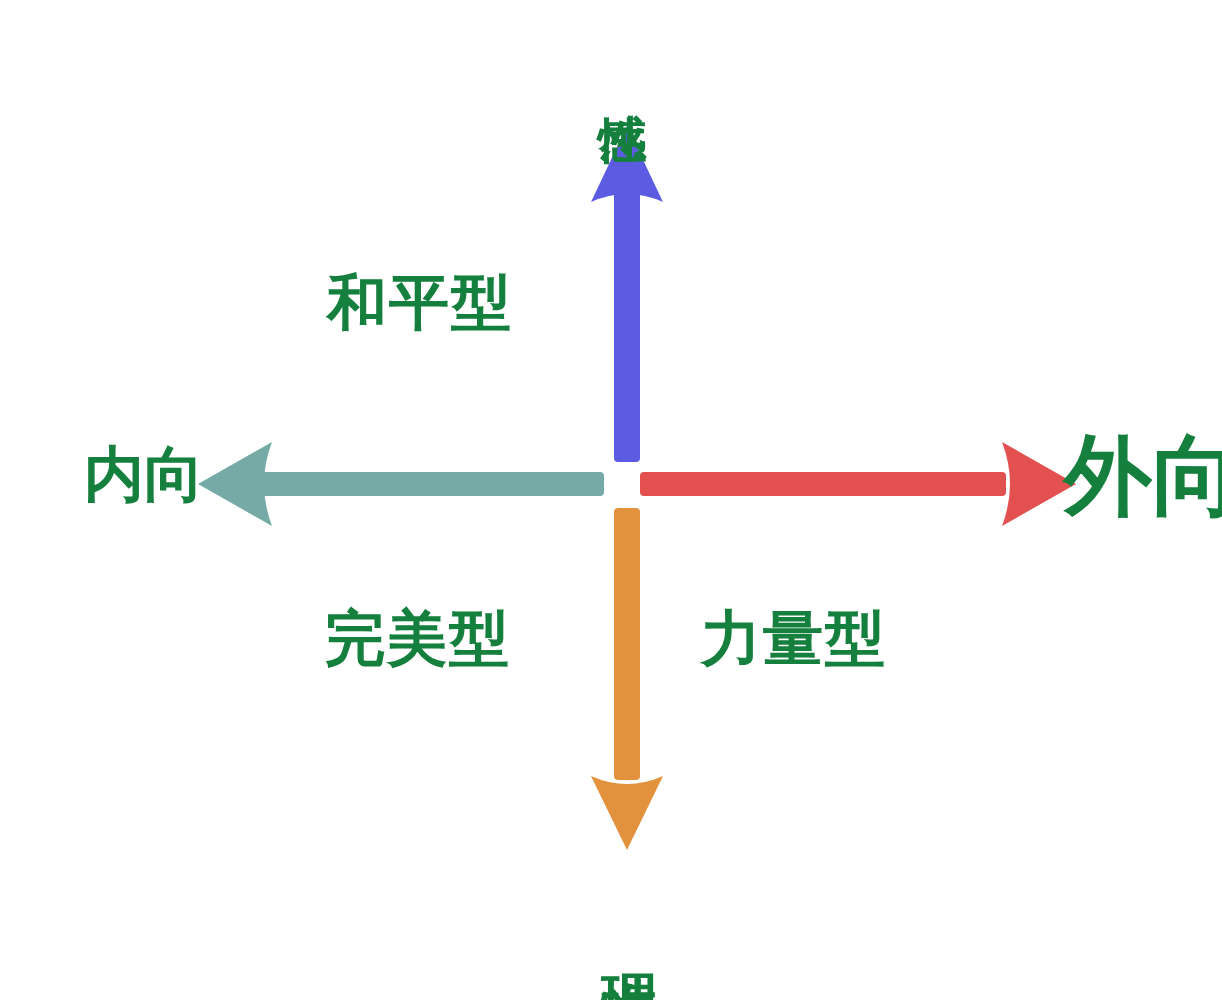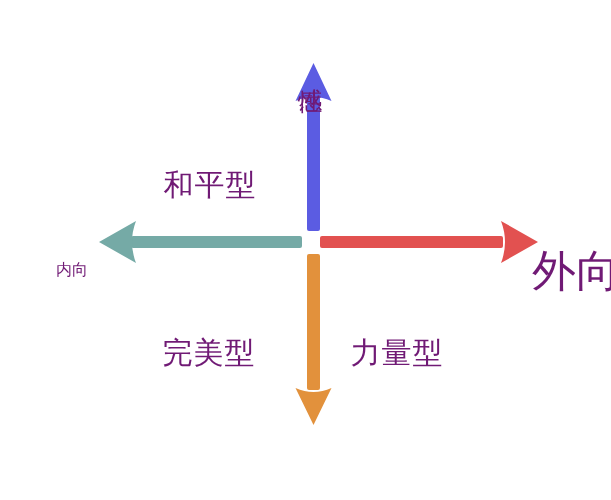--- a/index.html
+++ b/index.html
@@ -15,37 +15,36 @@
     overflow: hidden;
     font-family: "Liberation Sans", sans-serif;
   }
   .canvas svg {
     position: absolute;
     left: 0;
     top: 0;
   }
   .lbl {
     position: absolute;
-    font-weight: 400;
-    color: #701a75;
+    font-weight: 700;
+    color: #15803d;
     white-space: nowrap;
     transform: translate(-50%, -50%);
     line-height: 1.1;
-    margin-top: 32px;
   }
   .lbl.vertical {
     writing-mode: vertical-rl;
     text-orientation: upright;
     white-space: normal;
     letter-spacing: 2px;
   }
   .lbl.quad { font-size: 30px; letter-spacing: 1px; }
   .lbl.axis-top    { left: 310px; top: 39px;  font-size: 24px; }
   .lbl.axis-bottom { left: 314px; top: 466px; font-size: 28px; }
-  .lbl.axis-left   { left: 72px;  top: 238px; font-size: 16px; }
+  .lbl.axis-left   { left: 72px;  top: 238px; font-size: 30px; }
   .lbl.axis-right  { left: 576px; top: 239px; font-size: 44px; }
   .lbl.q-tl { left: 210px; top: 152px; }
   .lbl.q-tr { left: 394px; top: 152px; }
   .lbl.q-bl { left: 209px; top: 320px; }
   .lbl.q-br { left: 397px; top: 320px; }
 </style>
 </head>
 <body>
 
 <div class="canvas">

